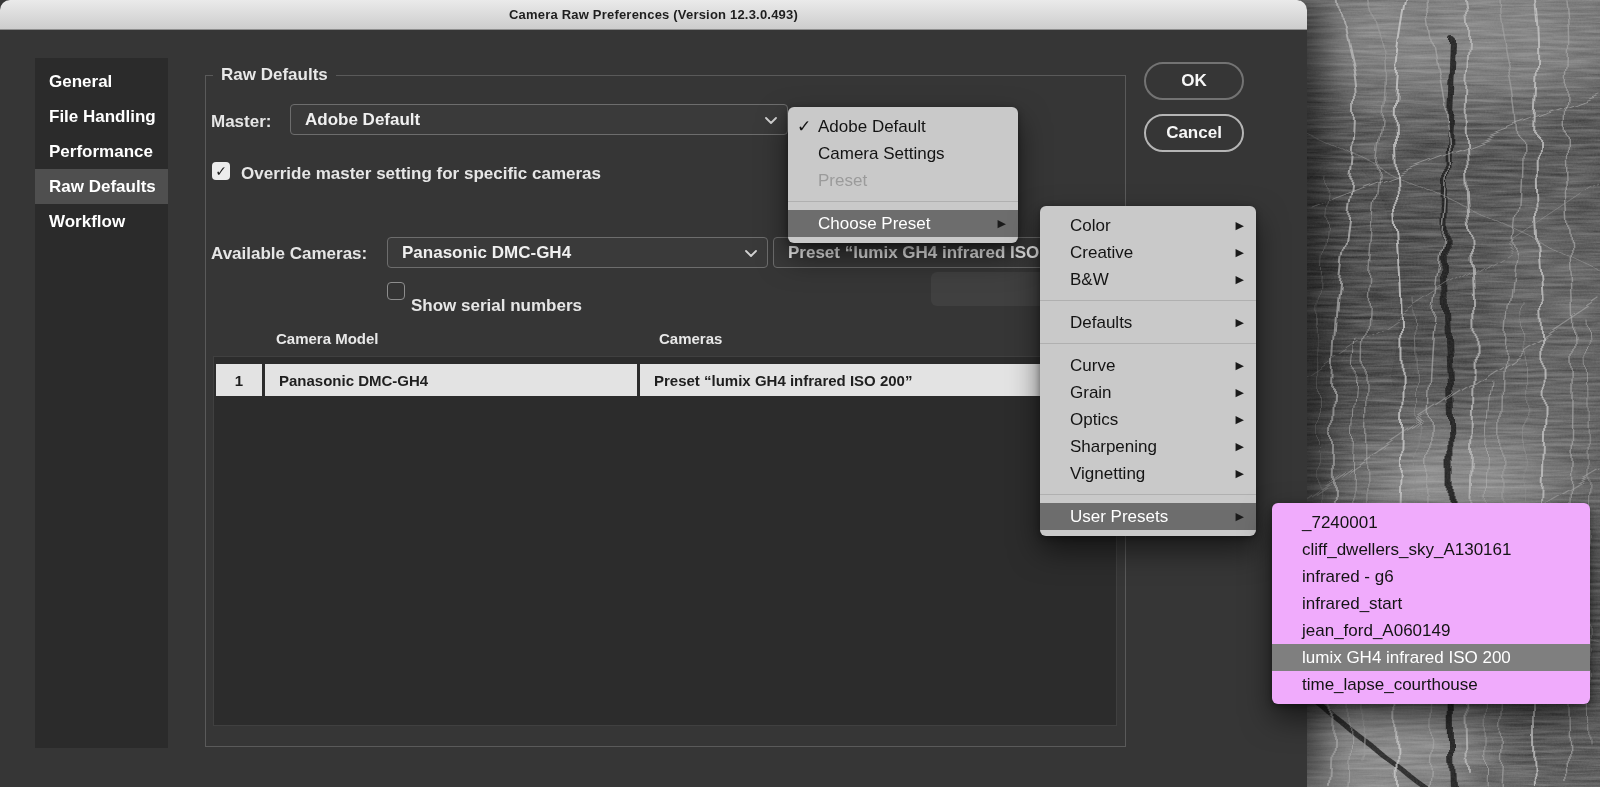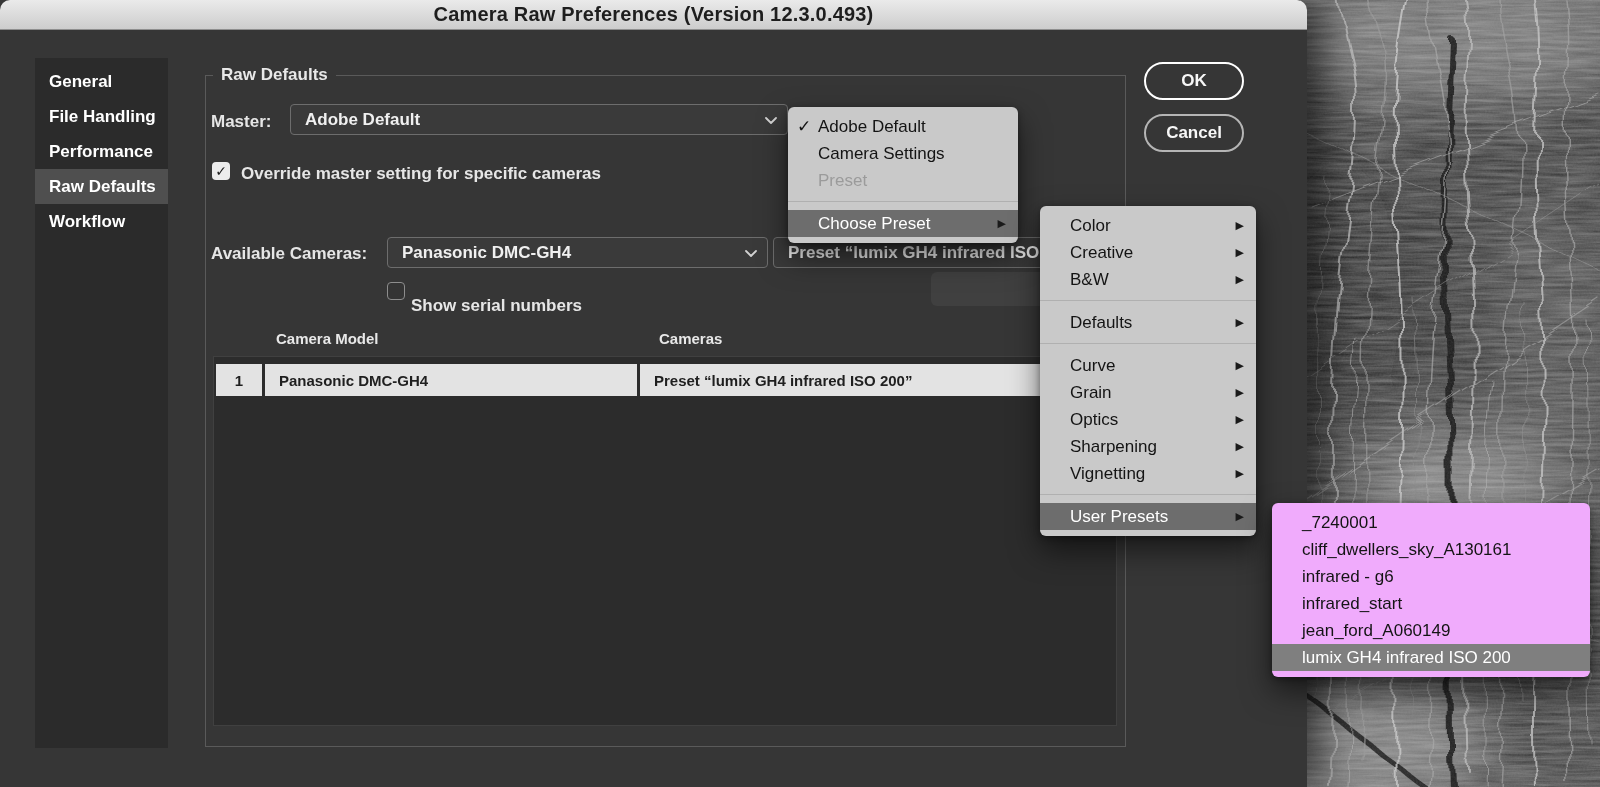--- a/index.html
+++ b/index.html
@@ -12,21 +12,21 @@
 
   
   .dialog { position:absolute; left:0; top:0; width:1307px; height:787px;
             background:#363636; border-top-right-radius:10px;
             box-shadow:18px 0 36px rgba(0,0,0,.55); }
   .titlebar { position:absolute; left:0; top:0; width:100%; height:30px;
               background:linear-gradient(#eaeaea,#cdcdcd);
               border-bottom:1px solid #8f8f8f;
               border-top-left-radius:10px; border-top-right-radius:10px;
               display:flex; align-items:center; justify-content:center; }
-  .titlebar .title { font-size:20px; font-weight:700; color:#1e1e1e; letter-spacing:.2px; }
+  .titlebar .title { font-size:13px; font-weight:700; color:#1e1e1e; letter-spacing:.2px; }
 
   
   .sidebar { position:absolute; left:35px; top:58px; width:133px; height:690px; background:#2b2b2b; }
   .side-item { height:35px; line-height:35px; padding-left:14px; font-size:17px; font-weight:700;
                color:#ffffff; margin-top:0; cursor:default; white-space:nowrap; }
   .sidebar .pad-top { height:6px; }
   .side-item.selected { background:#4f4f4f; }
 
   
   .fieldset { position:absolute; left:205px; top:75px; width:921px; height:672px;
@@ -71,21 +71,21 @@
   .cell { background:#e3e3e3; height:32px; display:flex; align-items:center;
           font-size:15px; font-weight:700; color:#1f1f1f; overflow:hidden; white-space:nowrap; }
   .c1 { width:46px; justify-content:center; margin-right:3px; }
   .c2 { width:372px; padding-left:14px; margin-right:3px; }
   .c3 { flex:1; padding-left:14px; }
 
   
   .pill { position:absolute; left:1144px; width:100px; height:38px; border-radius:19px;
           background:transparent; font-size:17px; font-weight:700; color:#f7f7f7;
           font-family:inherit; }
-  .ok     { top:62px;  border:2px solid #ffffff; }
+  .ok     { top:62px;  border:2px solid #737373; }
   .cancel { top:114px; border:2px solid #b5b5b5; }
 
   
   .menu { position:absolute; background:#c9c9c9; border-radius:6px; padding:6px 0;
           box-shadow:0 14px 30px rgba(0,0,0,.55), 0 2px 6px rgba(0,0,0,.35); }
   .mi { position:relative; height:27px; line-height:27px; padding-left:30px;
         font-size:17px; font-weight:500; color:#141414; white-space:nowrap; cursor:default; }
   .mi .mark { position:absolute; left:9px; top:0; font-weight:700; }
   .mi .arrow { position:absolute; right:12px; top:0; font-size:11px; color:#1a1a1a; }
   .mi.disabled { color:#9b9b9b; }
@@ -260,15 +260,16 @@
     <div class="mi hl"><span>User Presets</span><span class="arrow">▶</span></div>
   </div>
 
   <div class="menu menu3">
     <div class="mi"><span>_7240001</span></div>
     <div class="mi"><span>cliff_dwellers_sky_A130161</span></div>
     <div class="mi"><span>infrared - g6</span></div>
     <div class="mi"><span>infrared_start</span></div>
     <div class="mi"><span>jean_ford_A060149</span></div>
     <div class="mi hl"><span>lumix GH4 infrared ISO 200</span></div>
+    <div class="mi"><span>time_lapse_courthouse</span></div>
   </div>
 
 </div>
 
 </body></html>

